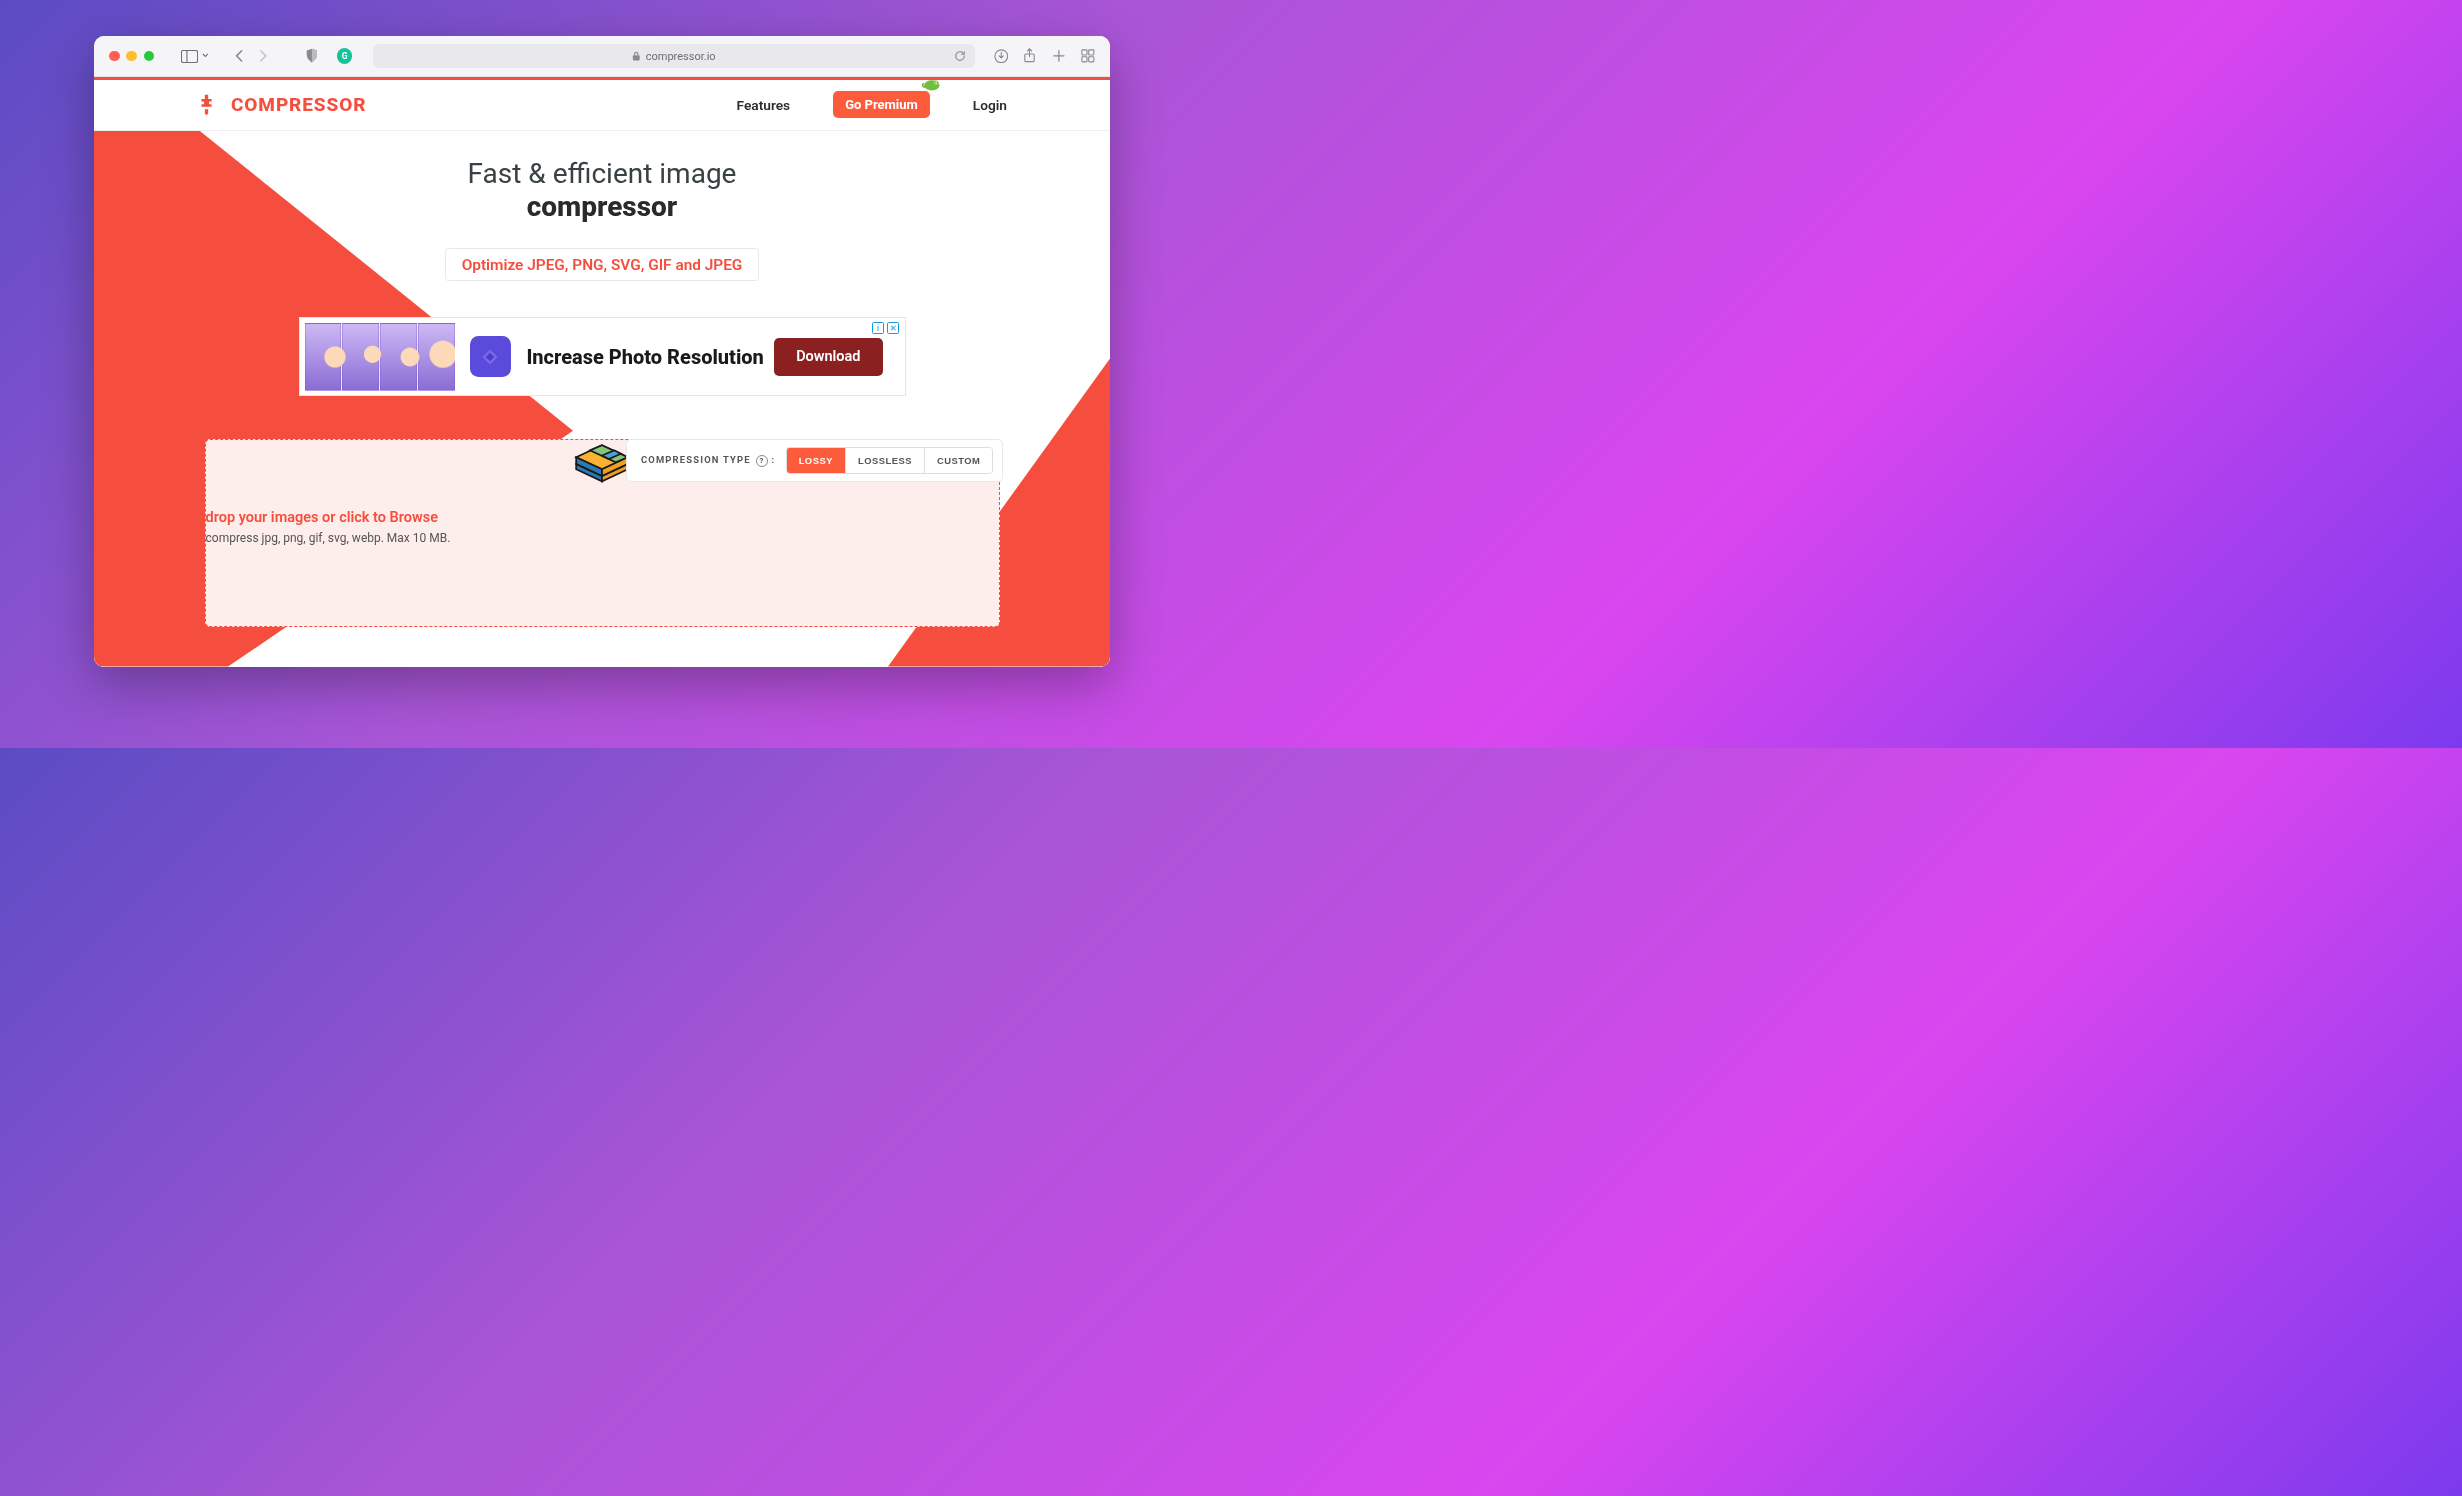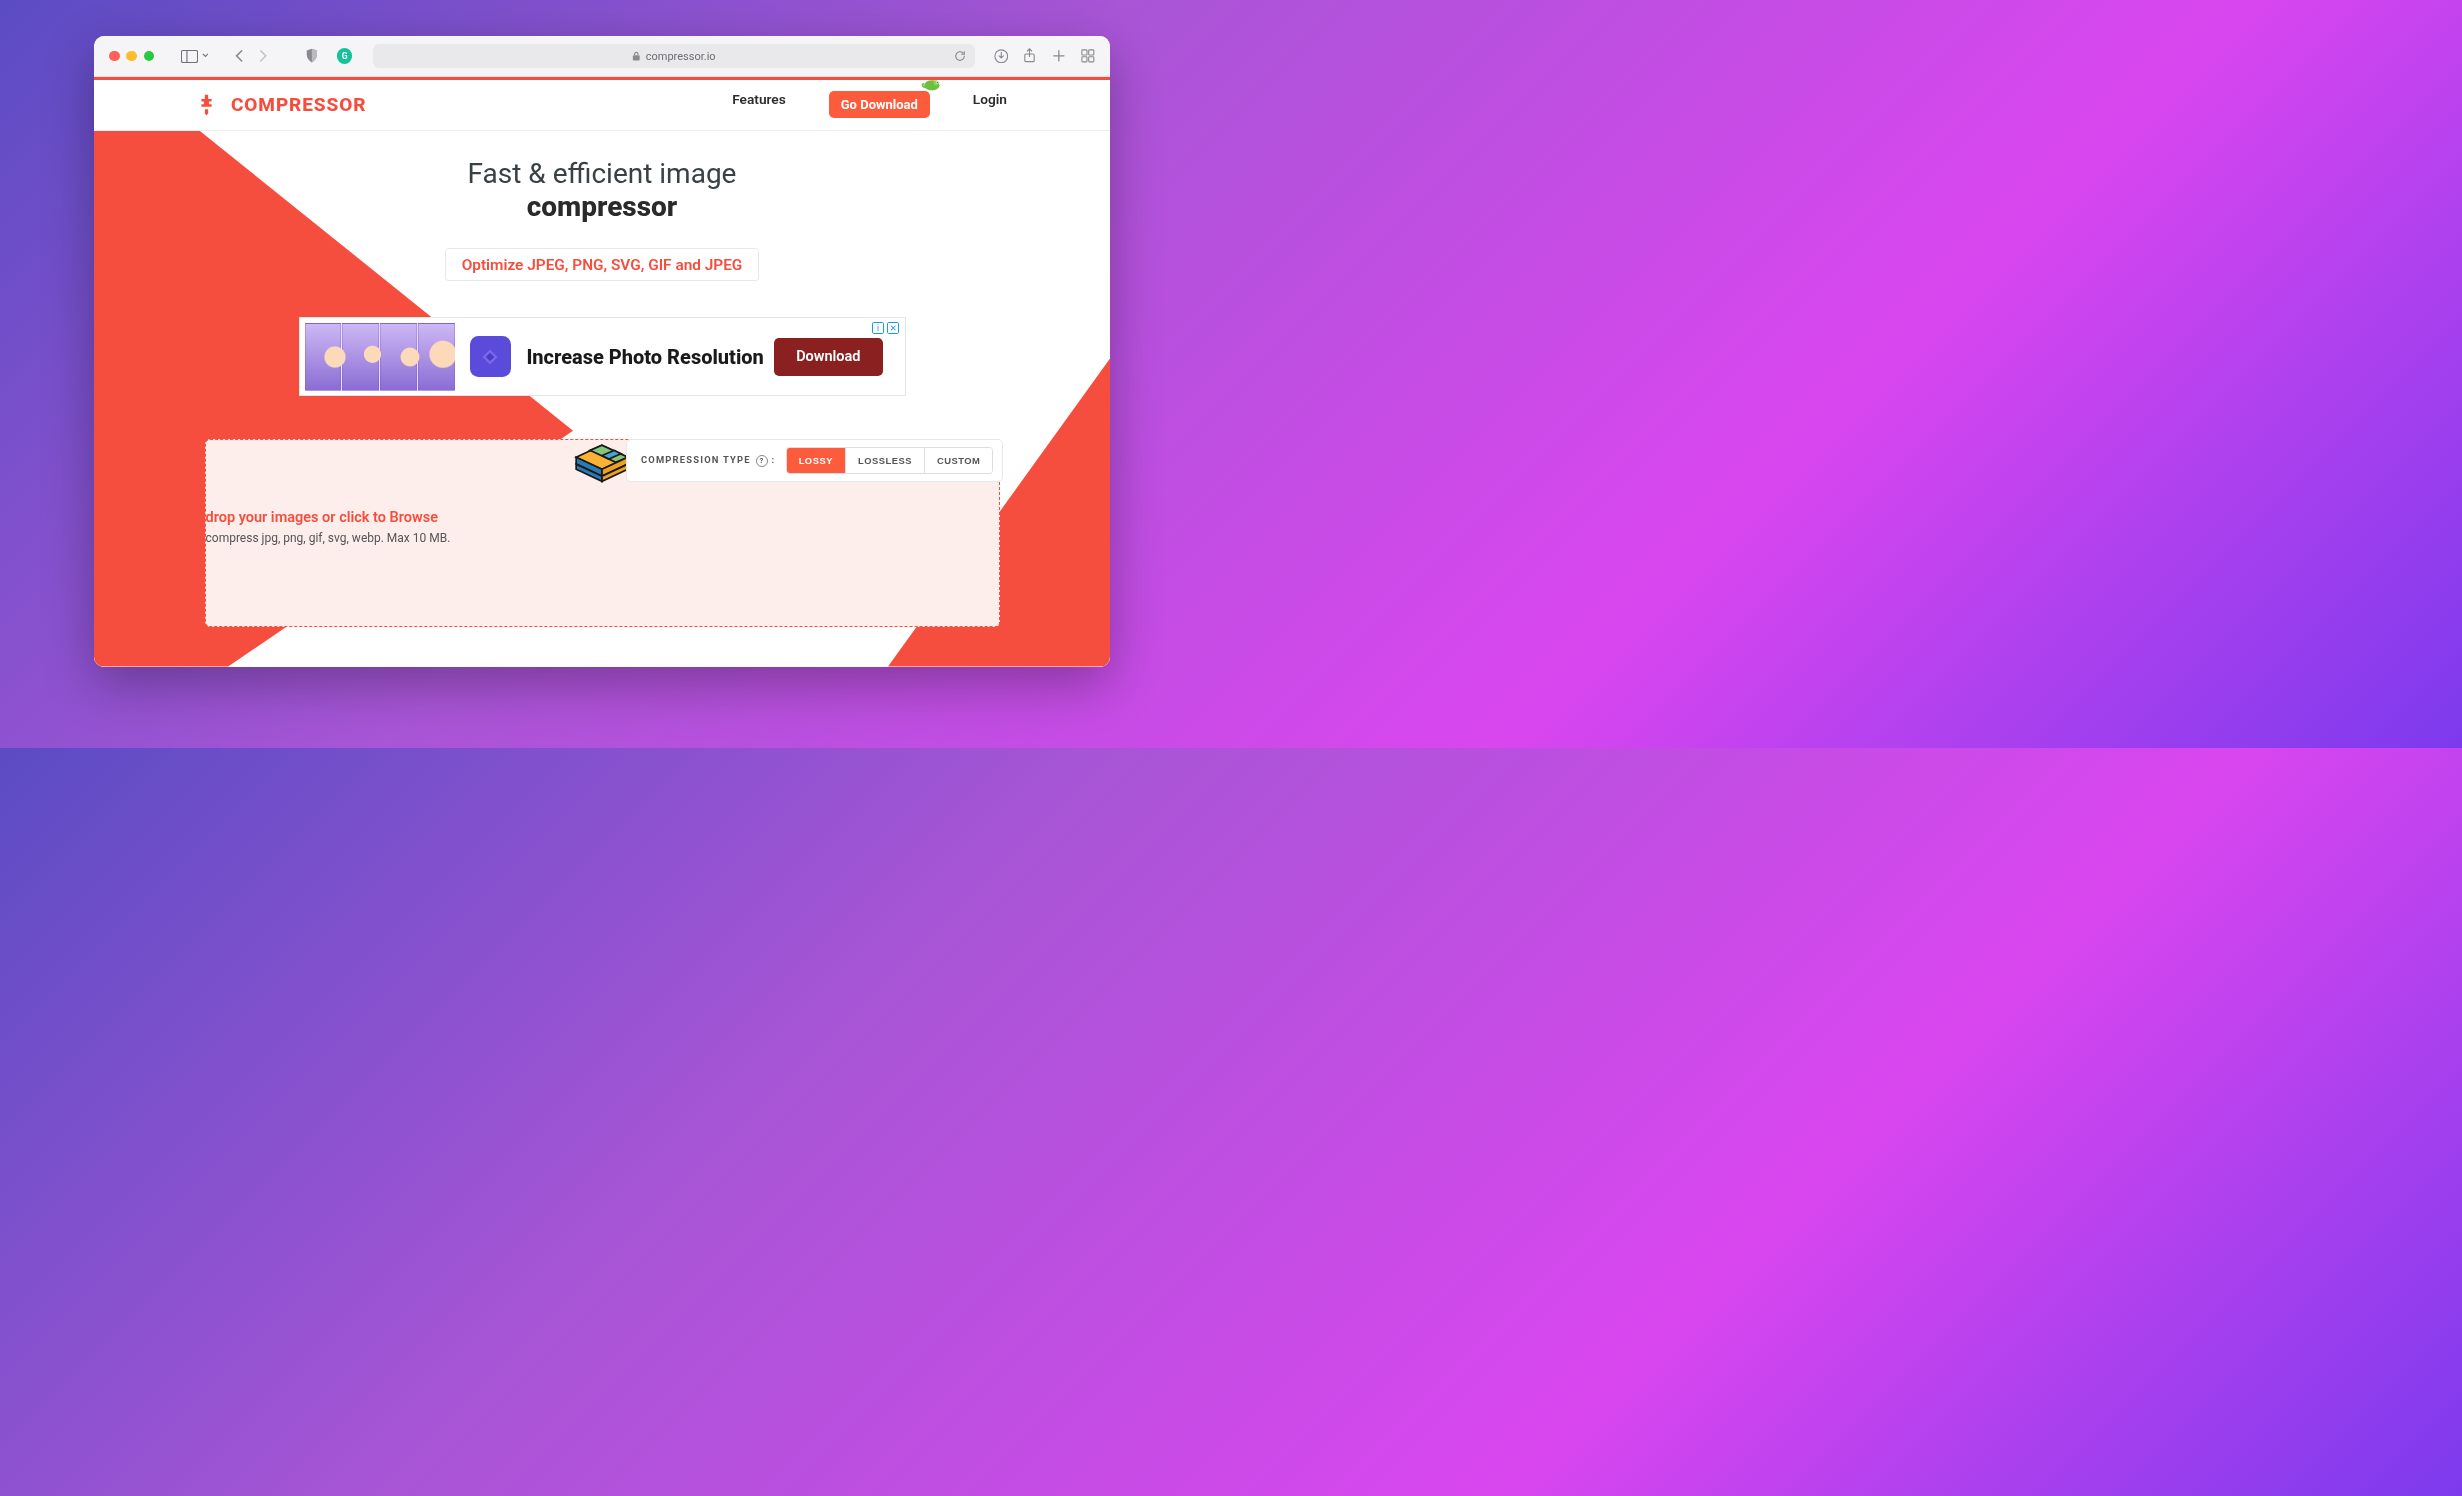--- a/index.html
+++ b/index.html
@@ -71,21 +71,21 @@
   letter-spacing: 0.9px;
   display: flex;
   align-items: center;
   gap: 15px;
 }
 .logo .clamp {
   display: inline-block;
   color: #f64e3e;
   font-weight: 900;
 }
-.nav { margin-left: auto; display: flex; gap: 43px; }
+.nav { margin-left: auto; display: flex; gap: 43px; align-items: center; }
 .nav-link { color: #2c2c2c; font-weight: 600; font-size: 13.7px; }
 .go-premium {
   background: #fc5c3c;
   color: #fff;
   padding: 6px 12px;
   border-radius: 5.1px;
   font-weight: 700;
   font-size: 13px;
   position: relative;
 }
@@ -342,21 +342,21 @@
       <span class="clamp">
         <svg width="19" height="22" viewBox="0 0 22 26">
             <path d="M5 6h12v3h-3v3h3v3H5v-3h3v-3H5V6zm4-5h4v5h-4zM9 18h4v5l-2 2-2-2z" fill="#f64e3e"></path>
           </svg>
       </span>
       <span>COMPRESSOR</span>
     </div>
     <div class="nav">
       <div class="nav-link">Features</div>
       <div class="go-premium">
-        <span>Go Download</span>
+        <span>Go Premium</span>
         <svg class="chameleon" viewBox="0 0 26 20">
           <ellipse cx="14" cy="11" rx="9" ry="6" fill="#6fbf3e"></ellipse>
           <circle cx="19" cy="8" r="3" fill="#8fd45a"></circle>
           <circle cx="20" cy="7.5" r="1.2" fill="#fff"></circle>
             <circle cx="20.3" cy="7.5" r="0.6" fill="#000"></circle>
           <path d="M6 13c-3 0-4-3-2-4" fill="none" stroke="#6fbf3e" stroke-width="2" stroke-linecap="round"></path>
         </svg>
       </div>
       <div class="nav-link">Login</div>
     </div>

